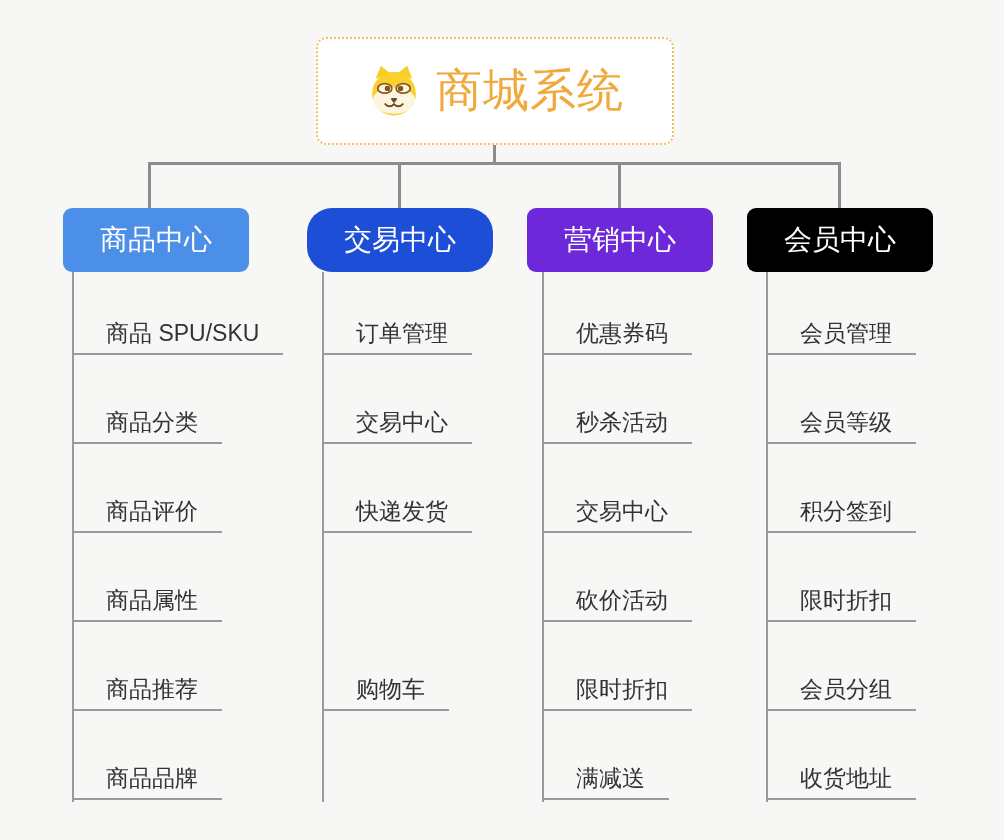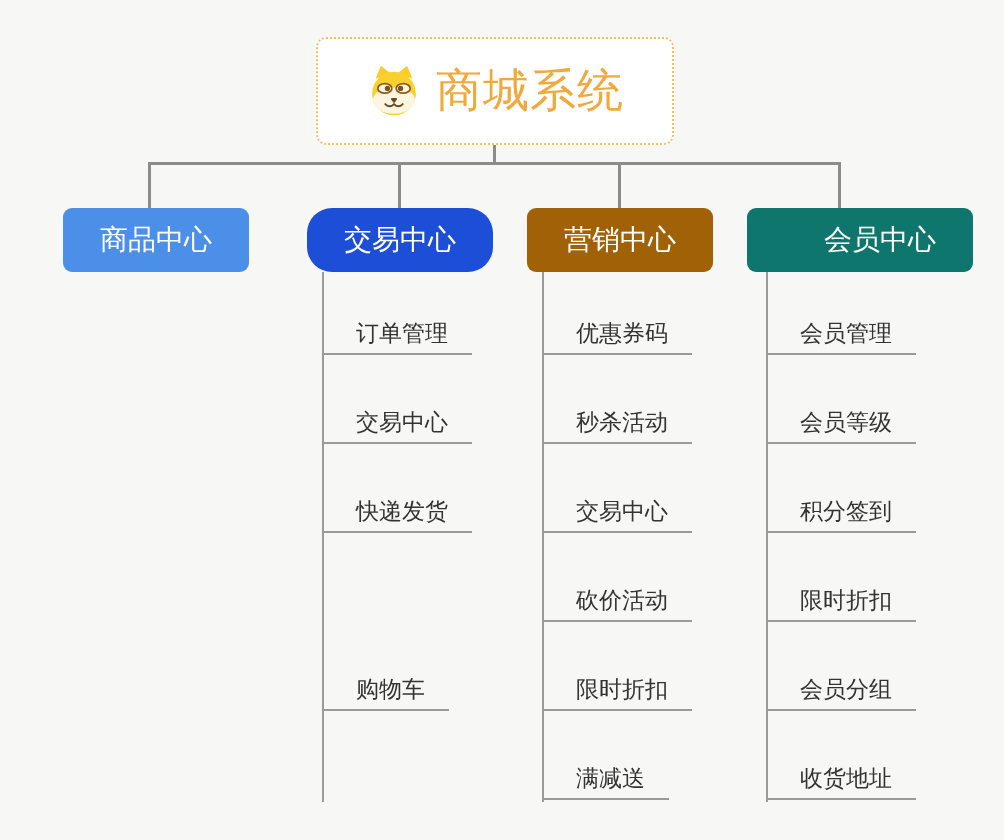--- a/index.html
+++ b/index.html
@@ -89,23 +89,31 @@
 
   <div class="line root-drop"></div>
   <div class="line bus"></div>
   <div class="line drop c1"></div>
   <div class="line drop c2"></div>
   <div class="line drop c3"></div>
   <div class="line drop c4"></div>
 
   <div class="branch-box b1" style="background-color: rgb(76, 143, 232); margin-left: 6px;">商品中心</div>
   <div class="branch-box b2" style="background-color: #1d4ed8; border-radius: 25px;">交易中心</div>
-  <div class="branch-box b3" style="background-color: #a16207;">营销中心</div>
-  <div class="branch-box b4" style="background-color: #0f766e; padding-left: 40px;">会员中心</div>
+  <div class="branch-box b3" style="background-color: #6d28d9;">营销中心</div>
+  <div class="branch-box b4" style="background-color: #000000;">会员中心</div>
 
+  <div class="col c1">
+    <div class="item r1">商品 SPU/SKU</div>
+    <div class="item r2">商品分类</div>
+    <div class="item r3">商品评价</div>
+    <div class="item r4">商品属性</div>
+    <div class="item r5">商品推荐</div>
+    <div class="item r6">商品品牌</div>
+  </div>
 
   <div class="col c2">
     <div class="item r1">订单管理</div>
     <div class="item r2">交易中心</div>
     <div class="item r3">快递发货</div>
     <div class="item r5">购物车</div>
   </div>
 
   <div class="col c3">
     <div class="item r1">优惠券码</div>

